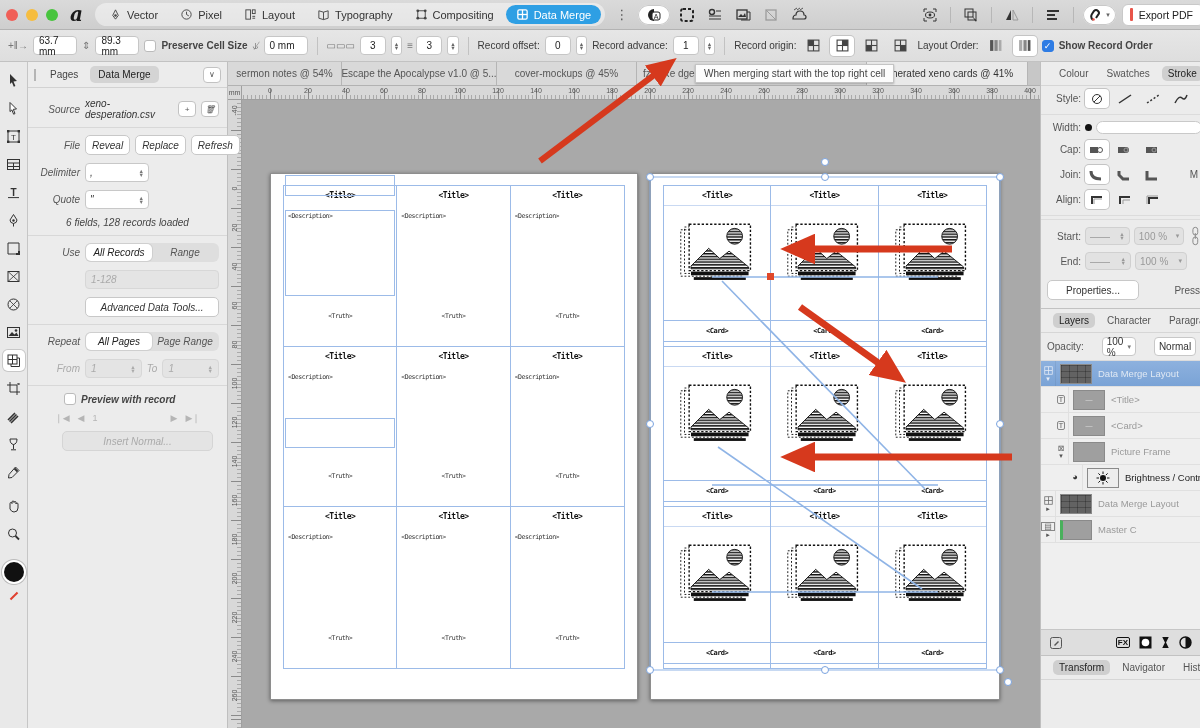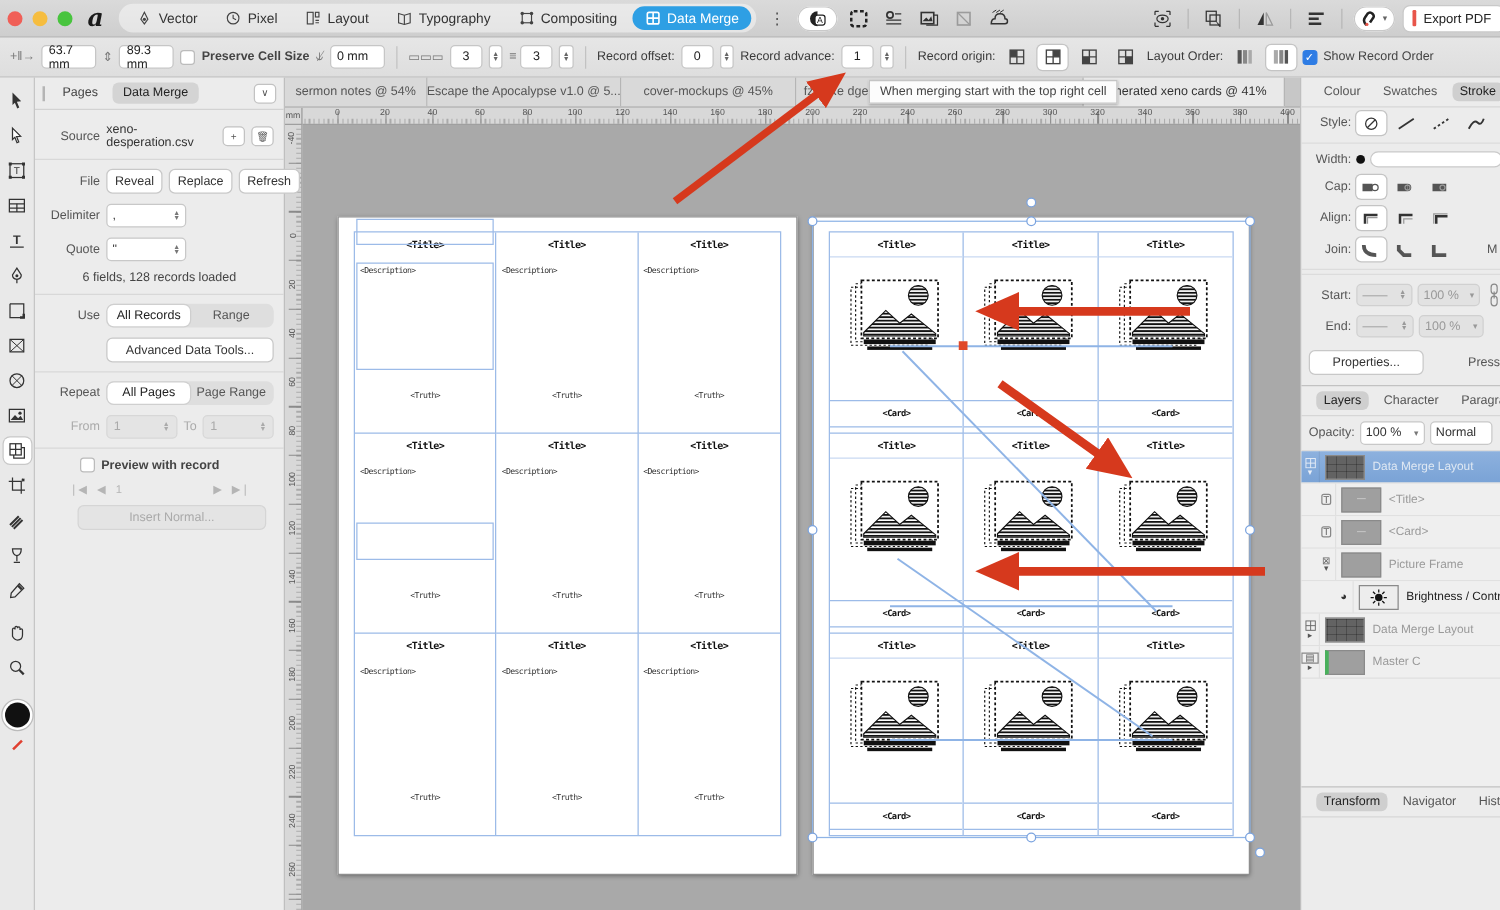--- a/index.html
+++ b/index.html
@@ -57,21 +57,21 @@
   #colorwheel { width:20px; height:20px; border-radius:50%; background:#111; box-shadow:0 0 0 2px #fff,0 0 0 3px #bbb; margin-top:10px;}
   #noneswatch { width:10px; height:2px; background:#e04030; transform:rotate(-45deg); margin-top:6px;}
 
   
   #leftpanel { position:absolute; left:28px; top:62px; width:200px; height:666px; background:#ececec; border-right:1px solid #bfbfbf; font-size:10px; z-index:3;}
   .ptabs { height:26px; display:flex; align-items:center; gap:4px; padding:0 6px; border-bottom:1px solid #d2d2d2;}
   .ptabs .grip { width:2px; height:12px; background:#b5b5b5; margin-right:2px;}
   .ptab { padding:3px 8px; border-radius:5px; color:#444; }
   .ptab.sel { background:#d4d4d4; color:#222;}
   .pv { margin-left:auto; width:18px; height:16px; border:1px solid #c2c2c2; border-radius:4px; background:#fff; display:flex;align-items:center;justify-content:center; font-size:8px; color:#555;}
-  .prow { display:flex; align-items:center; gap:5px; padding:4px 8px; }
+  .prow { display:flex; align-items:center; gap:5px; padding:4px 8px;font-style:italic; }
   .plabel { width:44px; text-align:right; color:#555; flex:none;}
   .phr { border-top:1px solid #d8d8d8; margin:3px 0;}
   .btn { background:#fff; border:1px solid #c8c8c8; border-radius:5px; height:20px; display:flex; align-items:center; justify-content:center; padding:0 6px; color:#333;}
   .btn.dis { background:#e4e4e4; color:#aaa; border-color:#d5d5d5;}
   .seg { flex:1; display:flex; background:#dedede; border-radius:6px; padding:1px; }
   .seg > div { flex:1; text-align:center; padding:3px 0; border-radius:5px; color:#555;}
   .seg > div.sel { background:#fff; box-shadow:0 0 0 1px #cfcfcf; color:#222;}
   .dd { background:#fff; border:1px solid #c8c8c8; border-radius:4px; height:19px; display:flex; align-items:center; padding:0 4px; gap:4px;}
   .dd .udc { margin-left:auto; font-size:5.5px; line-height:4px; color:#777; display:flex; flex-direction:column;}
   .dis-t { color:#aaa; }
@@ -121,21 +121,21 @@
   .mini { width:24px; height:19px; border-radius:4px; display:flex; align-items:center; justify-content:center; color:#333;}
   .mini svg{width:16px;height:12px}
   .mini.sel { background:#fff; box-shadow:0 0 0 1px #c4c4c4;}
   .shr { border-top:1px solid #dcdcdc; margin:3px 0;}
   .track { flex:1; height:13px; background:#fff; border:1px solid #c9c9c9; border-radius:7px; margin-right:-2px;}
   .dot { width:7px; height:7px; border-radius:50%; background:#111; flex:none;}
   .ddg { background:#e2e2e2; border:1px solid #d0d0d0; border-radius:4px; height:18px; display:flex; align-items:center; padding:0 4px; gap:3px; color:#999;}
 
   
   #layerspanel { border-top:1px solid #c2c2c2; }
-  .oprow { display:flex; align-items:center; gap:4px; padding:4px 6px; border-bottom:1px solid #dcdcdc;}
+  .oprow { display:flex; align-items:center; gap:18px; padding:4px 6px; border-bottom:1px solid #dcdcdc;}
   .lrow { height:26px; display:flex; align-items:center; border-bottom:1px solid #e0e0e0; background:#efefef; position:relative;}
   .lrow.sel { background:linear-gradient(#8db1de,#7aa3d6); }
   .lgut { width:15px; flex:none; display:flex; flex-direction:column; align-items:center; justify-content:center; font-size:7px; color:#555; line-height:7px; border-right:1px solid rgba(0,0,0,.06); align-self:stretch;}
   .lrow.sel .lgut{color:#e8eef7;}
   .lthumb { width:32px; height:20px; background:#9f9f9f; border:1px solid #8a8a8a; margin:0 6px 0 4px; flex:none; display:flex; align-items:center; justify-content:center; font-size:9px; color:#333;}
   .lthumb.dash { background-image:linear-gradient(#9f9f9f,#9f9f9f),repeating-linear-gradient(90deg,#c4c4c4 0 1px,transparent 1px 8px),repeating-linear-gradient(#c4c4c4 0 1px,transparent 1px 6px); background-blend-mode:multiply;}
   .lthumb.dots { background:#efefef; background-image:radial-gradient(#222 1px,transparent 1.2px); background-size:4px 4px;}
   .lthumb.light { background:#ededed; }
   .lthumb.green { border-left:3px solid #49b05c;}
   .llabel { font-size:9.5px; color:#9a9a9a; white-space:nowrap; overflow:hidden;}
@@ -404,21 +404,21 @@
         </svg>
       </div>
     <div class="gridbtn on">
         <svg viewBox="0 0 12 12">
           <rect x="1" y="1" width="3" height="10" fill="#aaa"></rect>
           <rect x="5" y="1" width="3" height="10" fill="#888"></rect>
           <rect x="9" y="1" width="2.5" height="10" fill="#555"></rect>
         </svg>
       </div>
     <span class="cb on">✓</span>
-    <span style="font-weight:normal;color:#444">Show Record Order</span>
+    <span style="font-weight:bold;color:#444">Show Record Order</span>
   </div>
 
   <div id="tabbar">
     <div class="dtab" style="width:114px">
         <span>sermon notes @ 54%</span>
       </div>
     <div class="dtab" style="width:155px">
         <span>Escape the Apocalypse v1.0 @ 5...</span>
       </div>
     <div class="dtab" style="width:140px">
@@ -601,20 +601,26 @@
     <div class="prow" style="justify-content:center">
       <span style="color:#444">6 fields, 128 records loaded</span>
     </div>
     <div class="phr"></div>
     <div class="prow">
       <span class="plabel">Use</span>
       <div class="seg">
         <div class="sel">All Records</div>
         <div>Range</div>
       </div>
+    </div>
+    <div class="prow">
+        <span class="plabel"></span>
+      <div class="fieldg" style="flex:1">
+          <span>1-128</span>
+        </div>
     </div>
     <div class="prow">
         <span class="plabel"></span>
       <div class="btn" style="flex:1">
           <span>Advanced Data Tools...</span>
         </div>
     </div>
     <div class="phr"></div>
     <div class="prow">
       <span class="plabel">Repeat</span>
@@ -957,58 +963,58 @@
             </svg>
           </div>
         <div class="mini">
             <svg viewBox="0 0 16 12">
               <rect x="1" y="3" width="11" height="6" fill="#555"></rect>
               <circle cx="9" cy="6" r="2" fill="none" stroke="#999"></circle>
             </svg>
           </div>
       </div>
       <div class="srow">
+        <span class="slab">Join:</span>
+        <div class="mini sel">
+            <svg viewBox="0 0 16 12">
+              <path d="M2 2 Q2 10 12 10" fill="none" stroke="#555" stroke-width="3"></path>
+            </svg>
+          </div>
+        <div class="mini">
+            <svg viewBox="0 0 16 12">
+              <path d="M2 2 L2 6 L6 10 L12 10" fill="none" stroke="#555" stroke-width="3"></path>
+            </svg>
+          </div>
+        <div class="mini">
+            <svg viewBox="0 0 16 12">
+              <path d="M2 2 L2 10 L12 10" fill="none" stroke="#555" stroke-width="3"></path>
+            </svg>
+          </div>
+        <span style="margin-left:auto;padding-right:2px;color:#555">M</span>
+      </div>
+      <div class="srow">
         <span class="slab">Align:</span>
         <div class="mini sel">
             <svg viewBox="0 0 16 12">
               <path d="M3 10 L3 3 L13 3" fill="none" stroke="#333" stroke-width="2"></path>
               <path d="M5 10 L5 5 L13 5" fill="none" stroke="#999"></path>
             </svg>
           </div>
         <div class="mini">
             <svg viewBox="0 0 16 12">
               <path d="M3 10 L3 3 L13 3" fill="none" stroke="#333" stroke-width="2"></path>
               <path d="M6 10 L6 6 L13 6" fill="none" stroke="#999"></path>
             </svg>
           </div>
         <div class="mini">
             <svg viewBox="0 0 16 12">
               <path d="M4 10 L4 4 L13 4" fill="none" stroke="#333" stroke-width="2"></path>
               <path d="M2 10 L2 2 L13 2" fill="none" stroke="#999"></path>
             </svg>
           </div>
-      </div>
-      <div class="srow">
-        <span class="slab">Join:</span>
-        <div class="mini sel">
-            <svg viewBox="0 0 16 12">
-              <path d="M2 2 Q2 10 12 10" fill="none" stroke="#555" stroke-width="3"></path>
-            </svg>
-          </div>
-        <div class="mini">
-            <svg viewBox="0 0 16 12">
-              <path d="M2 2 L2 6 L6 10 L12 10" fill="none" stroke="#555" stroke-width="3"></path>
-            </svg>
-          </div>
-        <div class="mini">
-            <svg viewBox="0 0 16 12">
-              <path d="M2 2 L2 10 L12 10" fill="none" stroke="#555" stroke-width="3"></path>
-            </svg>
-          </div>
-        <span style="margin-left:auto;padding-right:2px;color:#555">M</span>
       </div>
       <div class="shr"></div>
       <div class="shr"></div>
       <div class="srow">
         <span class="slab">Start:</span>
         <div class="ddg" style="width:46px">
             <span>——</span>
             <span class="udc" style="font-size:5.5px;line-height:4px;display:flex;flex-direction:column;margin-left:auto">
               <span>▲</span>
               <span>▼</span>
@@ -1134,20 +1140,40 @@
       </div>
       <div class="lrow">
         <div class="lgut">
             <span style="font-size:8px;border:1px solid #888;padding:0 2px;color:#666">▤</span>
             <span>▸</span>
           </div>
         <div class="lthumb green"></div>
         <span class="llabel">Master C</span>
       </div>
       <div style="height:86px;background:#efefef"></div>
+      <div id="layerbar">
+        <svg width="14" height="14" viewBox="0 0 14 14">
+            <rect x="1.5" y="1.5" width="11" height="11" rx="2" fill="none" stroke="#555"></rect>
+            <path d="M5 9 L9 5 L10 6 L6 10 Z" fill="#555"></path>
+          </svg>
+        <div class="right">
+          <span class="fxbox">FX</span>
+          <svg width="13" height="13" viewBox="0 0 13 13">
+              <rect x="0.5" y="0.5" width="12" height="12" fill="#111"></rect>
+              <circle cx="6.5" cy="6.5" r="3.8" fill="#fff"></circle>
+            </svg>
+          <svg width="9" height="13" viewBox="0 0 8 12">
+              <path d="M1 1 H7 L4.5 6 L7 11 H1 L3.5 6 Z" fill="#111"></path>
+            </svg>
+          <svg width="13" height="13" viewBox="0 0 13 13">
+              <circle cx="6.5" cy="6.5" r="5.5" fill="none" stroke="#111" stroke-width="1.4"></circle>
+              <path d="M6.5 1 A5.5 5.5 0 0 1 6.5 12 Z" fill="#111"></path>
+            </svg>
+        </div>
+      </div>
     </div>
 
     <div id="transformpanel">
       <div class="rptabs">
         <span class="grip"></span>
         <span class="rptab sel">Transform</span>
         <span class="rptab">Navigator</span>
         <span class="rptab">History</span>
       </div>
 

